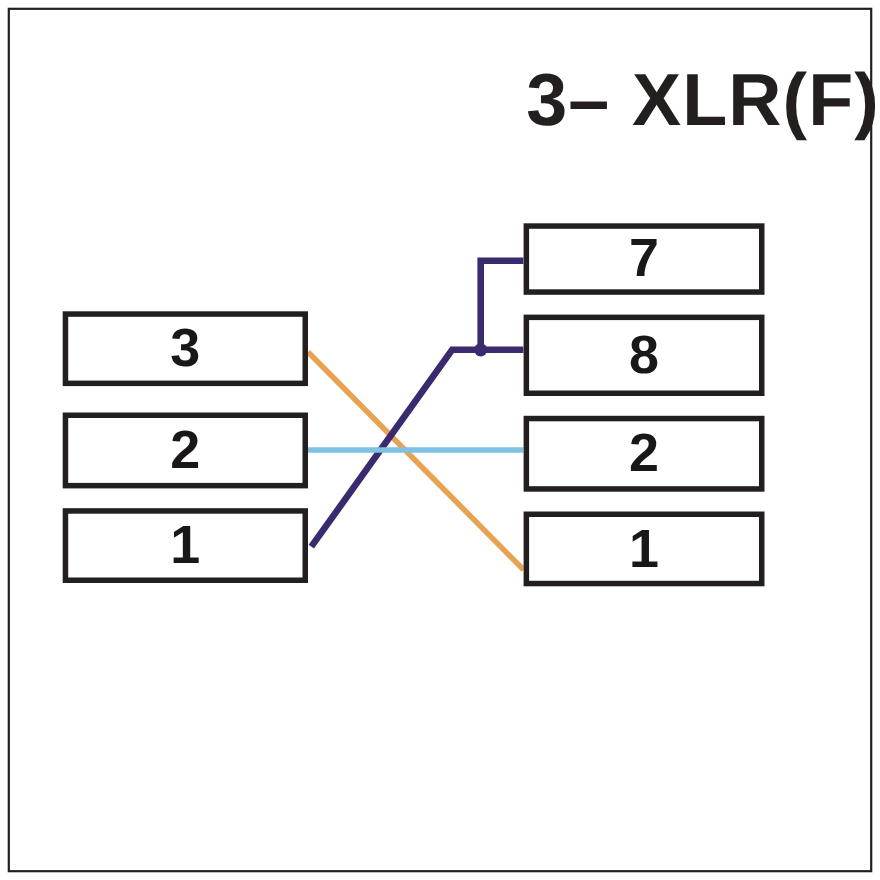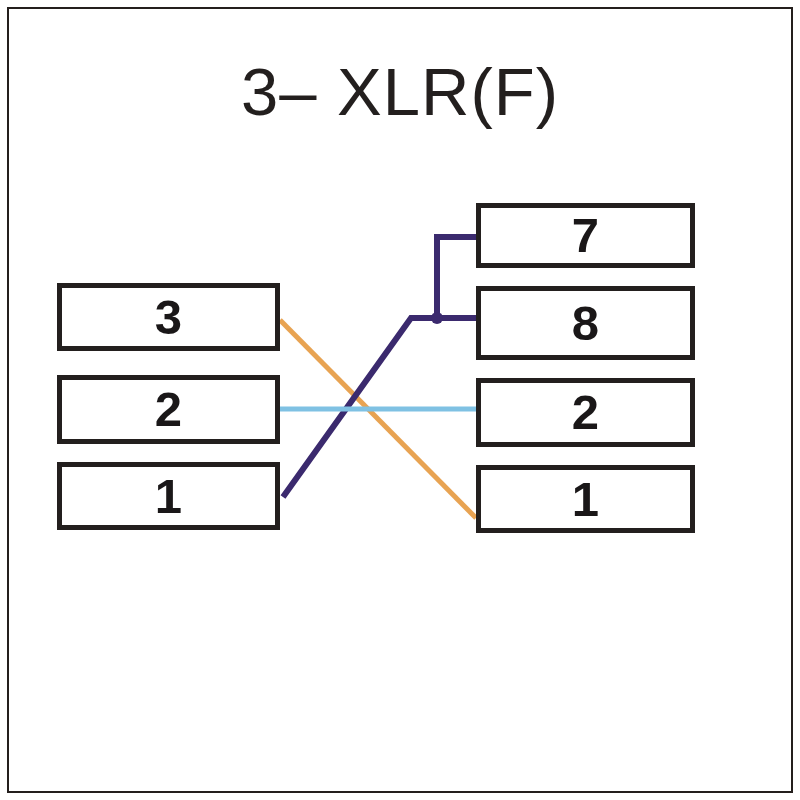--- a/index.html
+++ b/index.html
@@ -28,23 +28,23 @@
     border: 2px solid #241f1d;
     box-sizing: border-box;
     background: transparent;
   }
   
   #title {
     position: absolute;
     left: 0;
     top: 58px;
     width: 800px;
-    text-align: center;
+    text-align: right;
     font-family: "Liberation Sans", sans-serif;
-    font-weight: normal;
+    font-weight: bold;
     font-size: 67px;
     letter-spacing: 1px;
     color: #231f1e;
     line-height: 1;
     white-space: pre;
   }
   
   #wires {
     position: absolute;
     left: 0;

